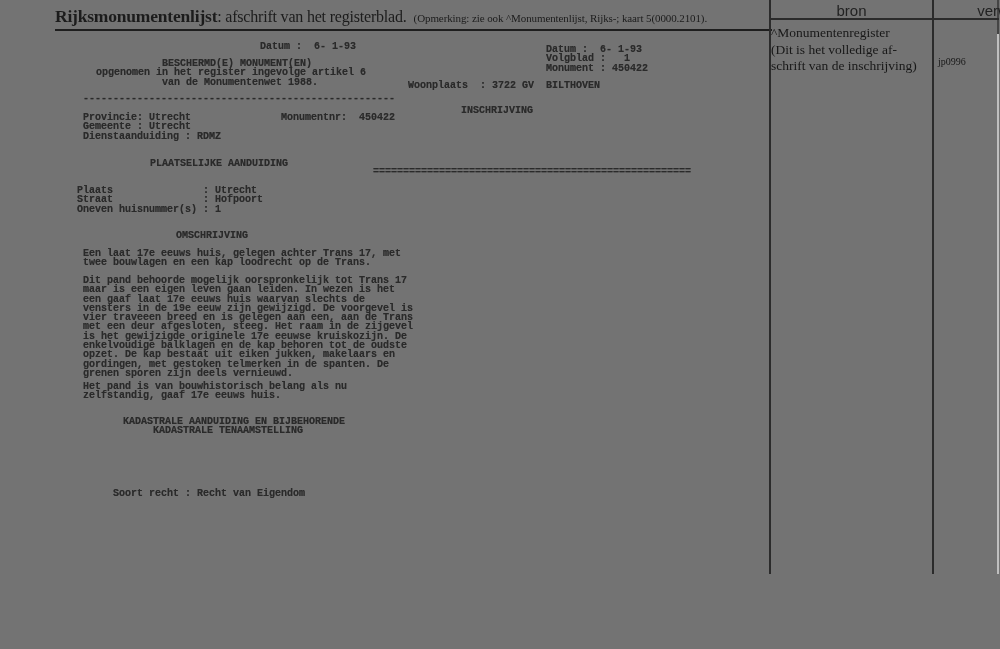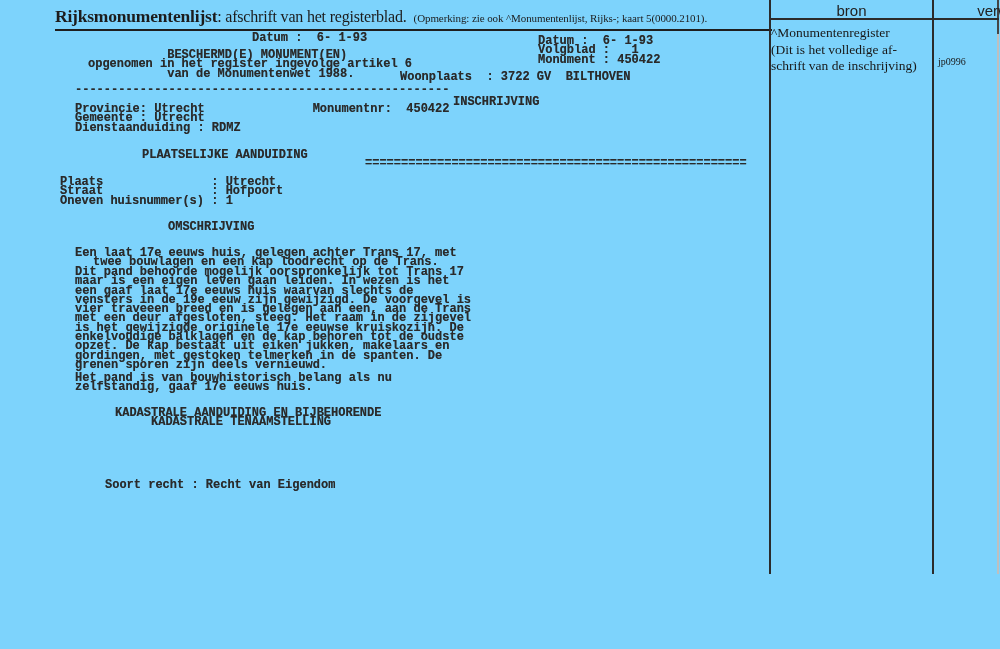--- a/index.html
+++ b/index.html
@@ -1,17 +1,17 @@
 <!DOCTYPE html>
 <html><head>
 <meta charset="utf-8">
 <style>
   html,body{margin:0;padding:0;background:#e8e8e8;}
   .page{
-    position:relative;width:1000px;height:649px;background:#7dd3fc;
+    position:relative;width:1000px;height:649px;background:#737373;
     overflow:hidden;font-family:"Liberation Serif","DejaVu Serif",serif;color:#1c1c1c;
   }
   
   .title{position:absolute;left:55px;top:6px;white-space:nowrap;}
   .title .t-bold{font-weight:700;font-size:17.5px;letter-spacing:-0.2px;}
   .title .t-rest{font-weight:400;font-size:16px;letter-spacing:-0.2px;}
   .title .t-note{font-weight:400;font-size:11px;letter-spacing:-0.1px;margin-left:3px;}
   .rule-title{position:absolute;left:55px;top:29px;width:717px;height:2px;background:#1e1e1e;}
   
   .vline{position:absolute;width:2px;background:#2b2b2b;}
@@ -22,23 +22,23 @@
   .box-head-rule{position:absolute;left:771px;top:18px;width:228px;height:1.5px;background:#2b2b2b;}
   .box-head{position:absolute;top:2px;font-family:"Liberation Sans","DejaVu Sans",sans-serif;
     font-size:15px;color:#222;text-align:center;}
   .bh-bron{left:771px;width:161px;}
   .bh-verwerkt{left:974px;width:63px;}
   .bron-note{position:absolute;left:771px;top:25px;font-size:13.5px;line-height:16.5px;
     white-space:pre;color:#181818;}
   .verwerkt-val{position:absolute;left:938px;top:56px;font-size:10px;color:#181818;}
   
   .tw{
-    position:absolute;margin:0;
+    position:absolute;margin:8px;
     font-family:"Liberation Mono","DejaVu Sans Mono",monospace;
-    font-size:12px;line-height:9.3px;font-weight:700;
+    font-size:10px;line-height:9.3px;font-weight:700;
     color:#2a2a2a;white-space:pre;letter-spacing:0;
     text-shadow:0 0 0.4px rgba(40,40,40,0.55);
   }
 </style>
 </head>
 <body>
 
 <div class="page">
 
   <div class="title">
@@ -61,25 +61,25 @@
 
   <pre class="tw" style="left:252px;top:34px;">Datum :  6- 1-93</pre>
   <pre class="tw" style="left:88px;top:51px;">           BESCHERMD(E) MONUMENT(EN)
 opgenomen in het register ingevolge artikel 6
            van de Monumentenwet 1988.</pre>
   <pre class="tw" style="left:75px;top:86px;">----------------------------------------------------</pre>
   <pre class="tw" style="left:75px;top:105px;">Provincie: Utrecht               Monumentnr:  450422
 Gemeente : Utrecht
 Dienstaanduiding : RDMZ</pre>
   <pre class="tw" style="left:142px;top:151px;text-align:right;">PLAATSELIJKE AANDUIDING</pre>
-  <pre class="tw" style="left:60px;top:178px;">Plaats               : Utrecht
+  <pre class="tw" style="left:69px;top:178px;">Plaats               : Utrecht
 Straat               : Hofpoort
 Oneven huisnummer(s) : 1</pre>
   <pre class="tw" style="left:168px;top:223px;">OMSCHRIJVING</pre>
-  <pre class="tw" style="left:75px;top:249px;text-align:center;">Een laat 17e eeuws huis, gelegen achter Trans 17, met
+  <pre class="tw" style="left:75px;top:241px;">Een laat 17e eeuws huis, gelegen achter Trans 17, met
 twee bouwlagen en een kap loodrecht op de Trans.</pre>
   <pre class="tw" style="left:75px;top:268px;">Dit pand behoorde mogelijk oorspronkelijk tot Trans 17
 maar is een eigen leven gaan leiden. In wezen is het
 een gaaf laat 17e eeuws huis waarvan slechts de
 vensters in de 19e eeuw zijn gewijzigd. De voorgevel is
 vier traveeen breed en is gelegen aan een, aan de Trans
 met een deur afgesloten, steeg. Het raam in de zijgevel
 is het gewijzigde originele 17e eeuwse kruiskozijn. De
 enkelvoudige balklagen en de kap behoren tot de oudste
 opzet. De kap bestaat uit eiken jukken, makelaars en

